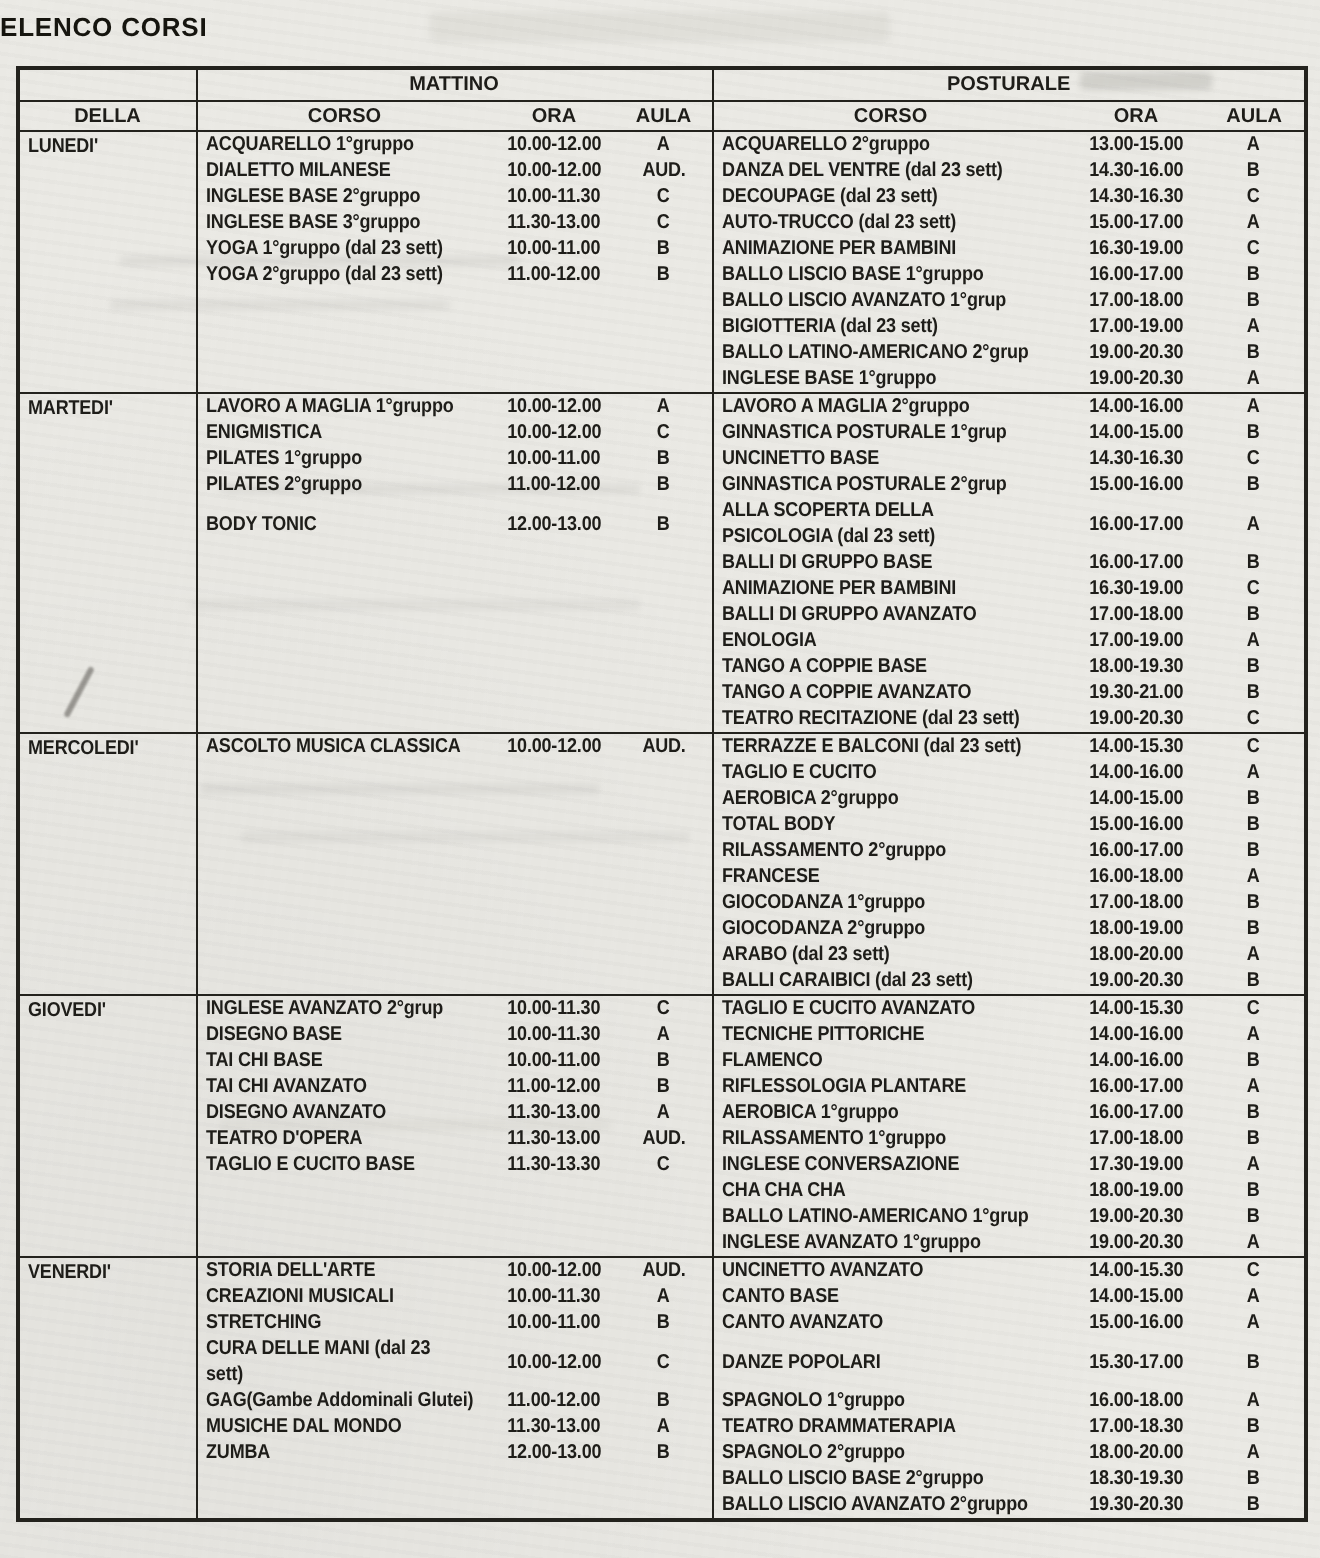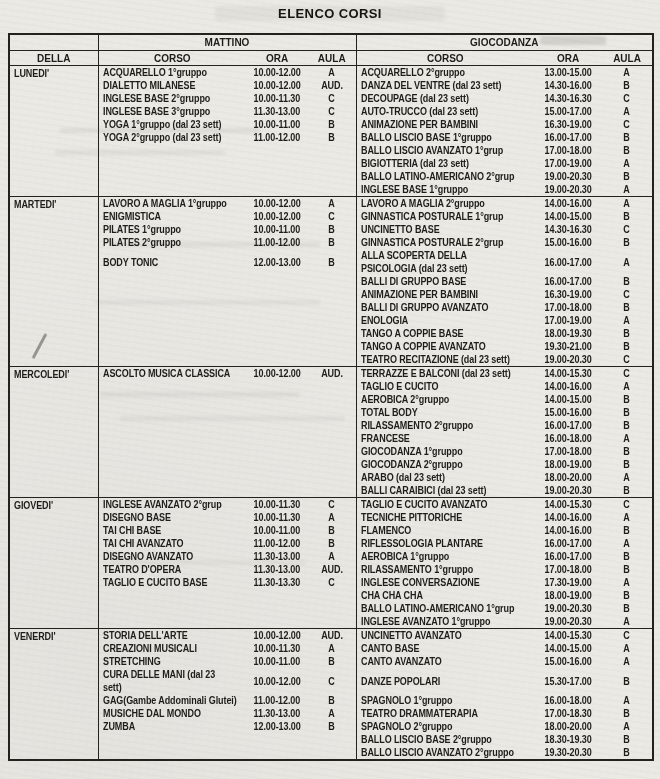--- a/index.html
+++ b/index.html
@@ -14,21 +14,21 @@
     background-image:
       repeating-linear-gradient(8deg, rgba(0,0,0,0.015) 0 2px, rgba(0,0,0,0) 2px 6px),
       repeating-linear-gradient(98deg, rgba(255,255,255,0.03) 0 3px, rgba(0,0,0,0) 3px 8px),
       radial-gradient(ellipse at 15% 85%, rgba(0,0,0,0.03), rgba(0,0,0,0) 60%);
   }
   .smudge{position:absolute;pointer-events:none;border-radius:3px;filter:blur(1.5px);}
   .penmark{position:absolute;width:3px;height:28px;background:#4a4742;opacity:.5;
     transform:rotate(28deg);border-radius:2px;filter:blur(.4px);pointer-events:none;}
 
   .title{
-    position:absolute;top:6px;left:0;width:660px;text-align:center;
+    position:absolute;top:6px;left:0;width:660px;text-align:left;
     font-size:13px;font-weight:bold;letter-spacing:.4px;color:#16150f;
   }
 
   table{
     position:absolute;left:8px;top:33px;width:644px;
     border-collapse:collapse;table-layout:fixed;
     color:#1e1d19;border:2.4px solid #23221d;
   }
   th,td{padding:0;font-size:10px;line-height:13px;font-weight:bold;}
   thead tr.h1 th{height:15px;border-bottom:1.5px solid #23221d;text-align:center;}
@@ -70,21 +70,21 @@
       <col style="width:62px">
       <col style="width:48px">
     <col style="width:178px">
       <col style="width:68px">
       <col style="width:51px">
   </colgroup>
   <thead>
     <tr class="h1">
       <th class="v"></th>
       <th class="v" colspan="3">MATTINO</th>
-      <th colspan="3">GIOCODANZA</th>
+      <th colspan="3">POSTURALE</th>
     </tr>
     <tr class="h2">
       <th class="v">DELLA</th>
       <th>CORSO</th>
       <th>ORA</th>
       <th class="v">AULA</th>
       <th>CORSO</th>
       <th>ORA</th>
       <th>AULA</th>
     </tr>

